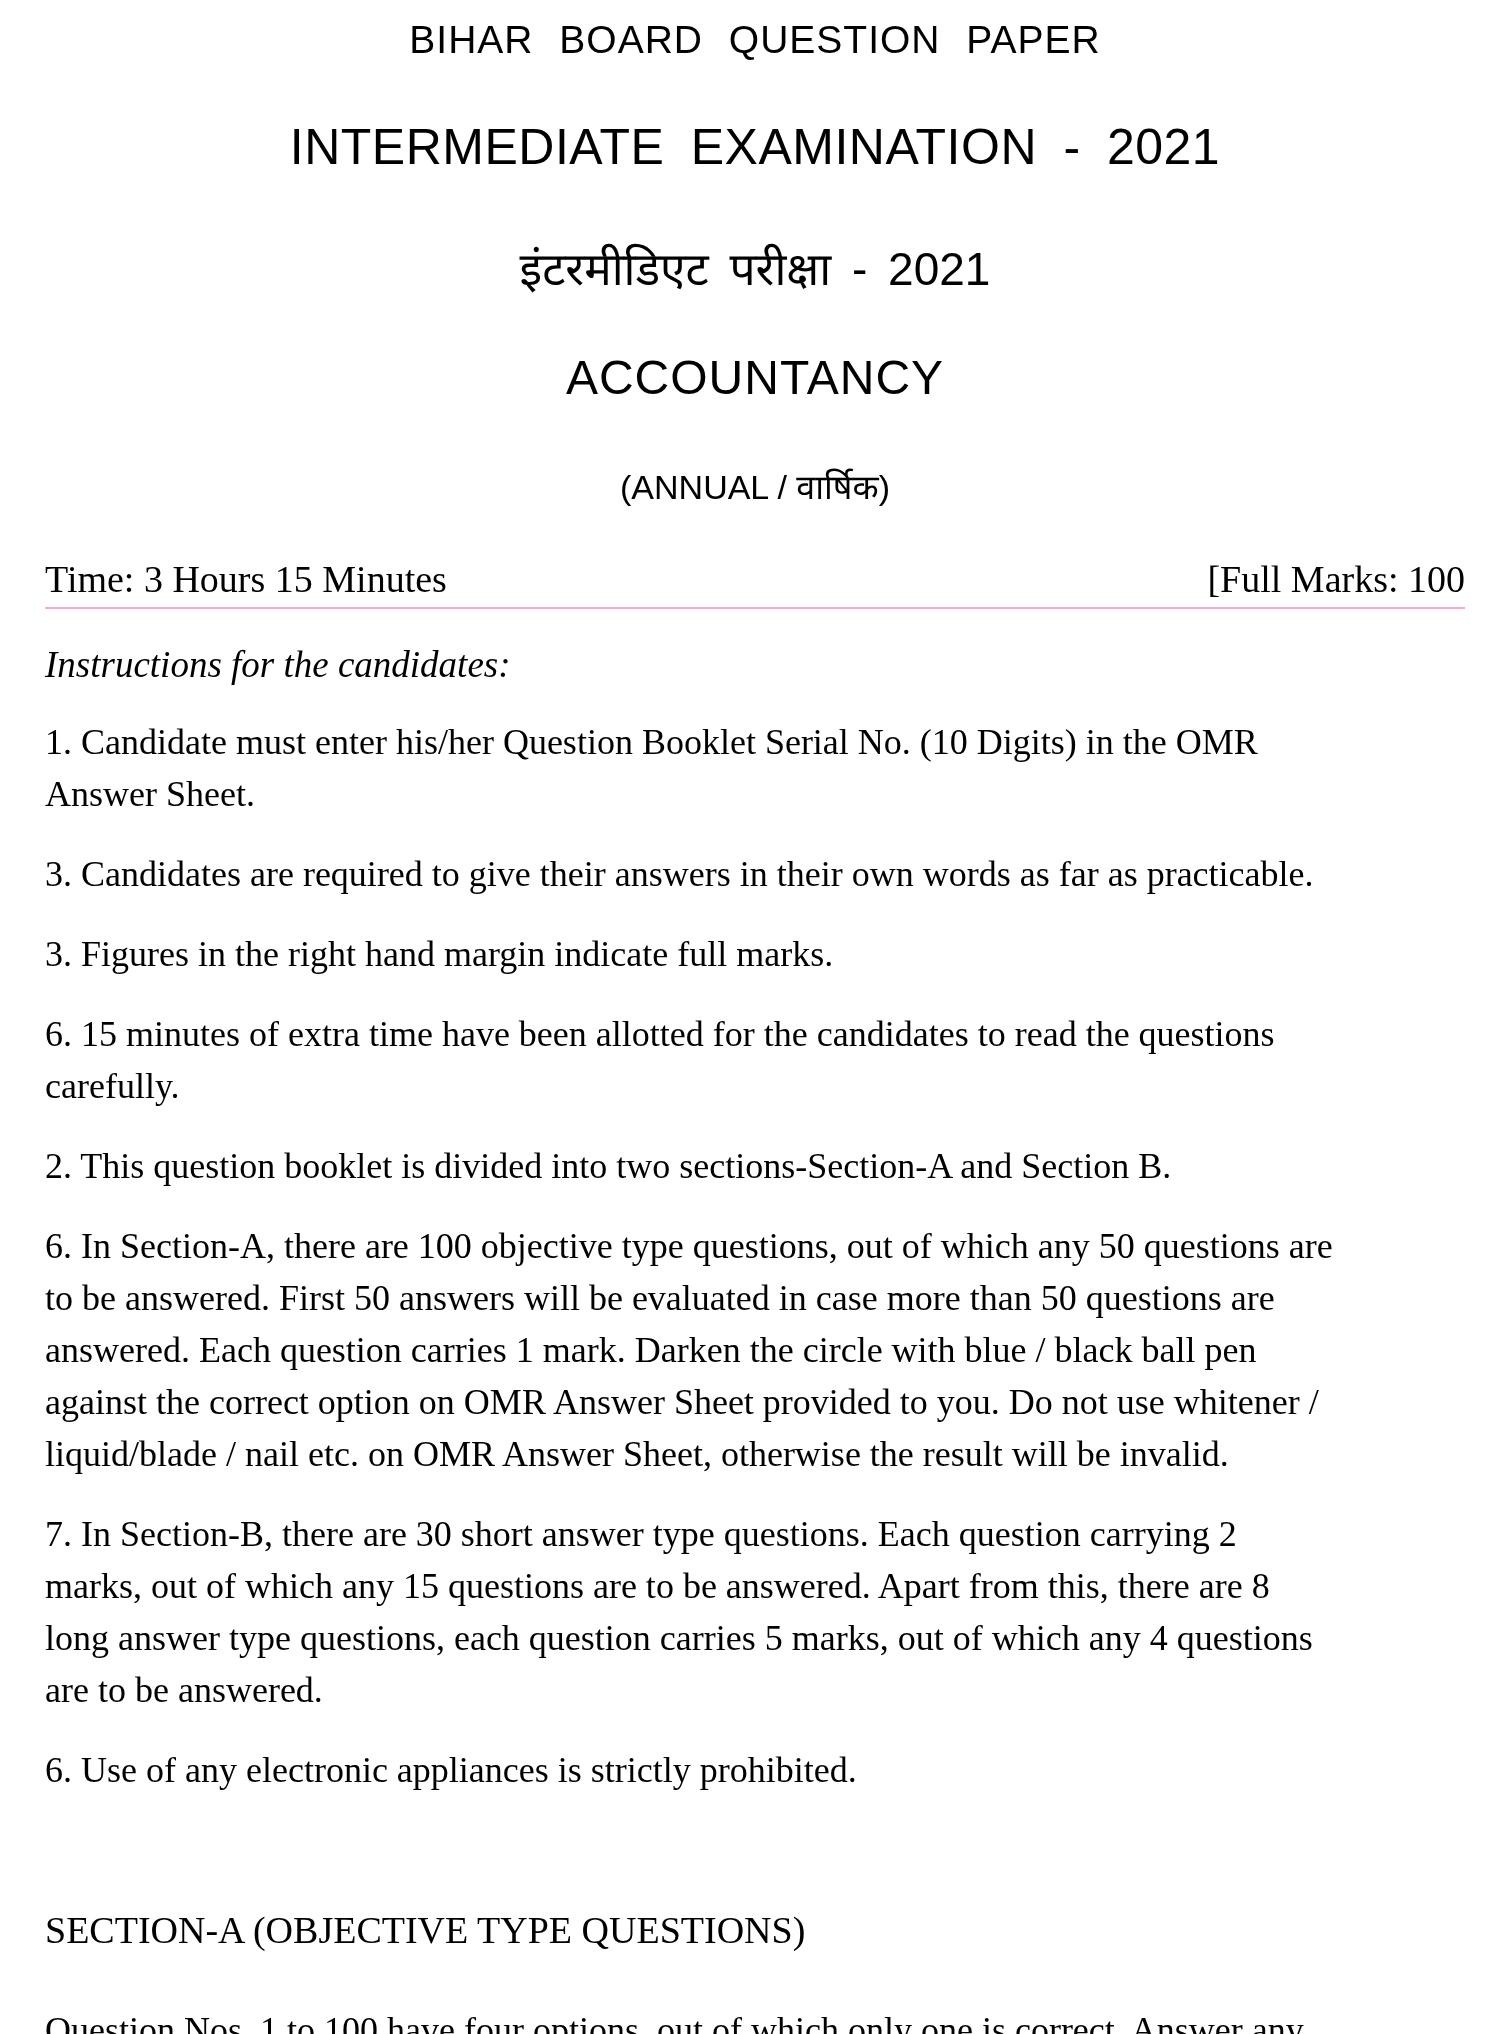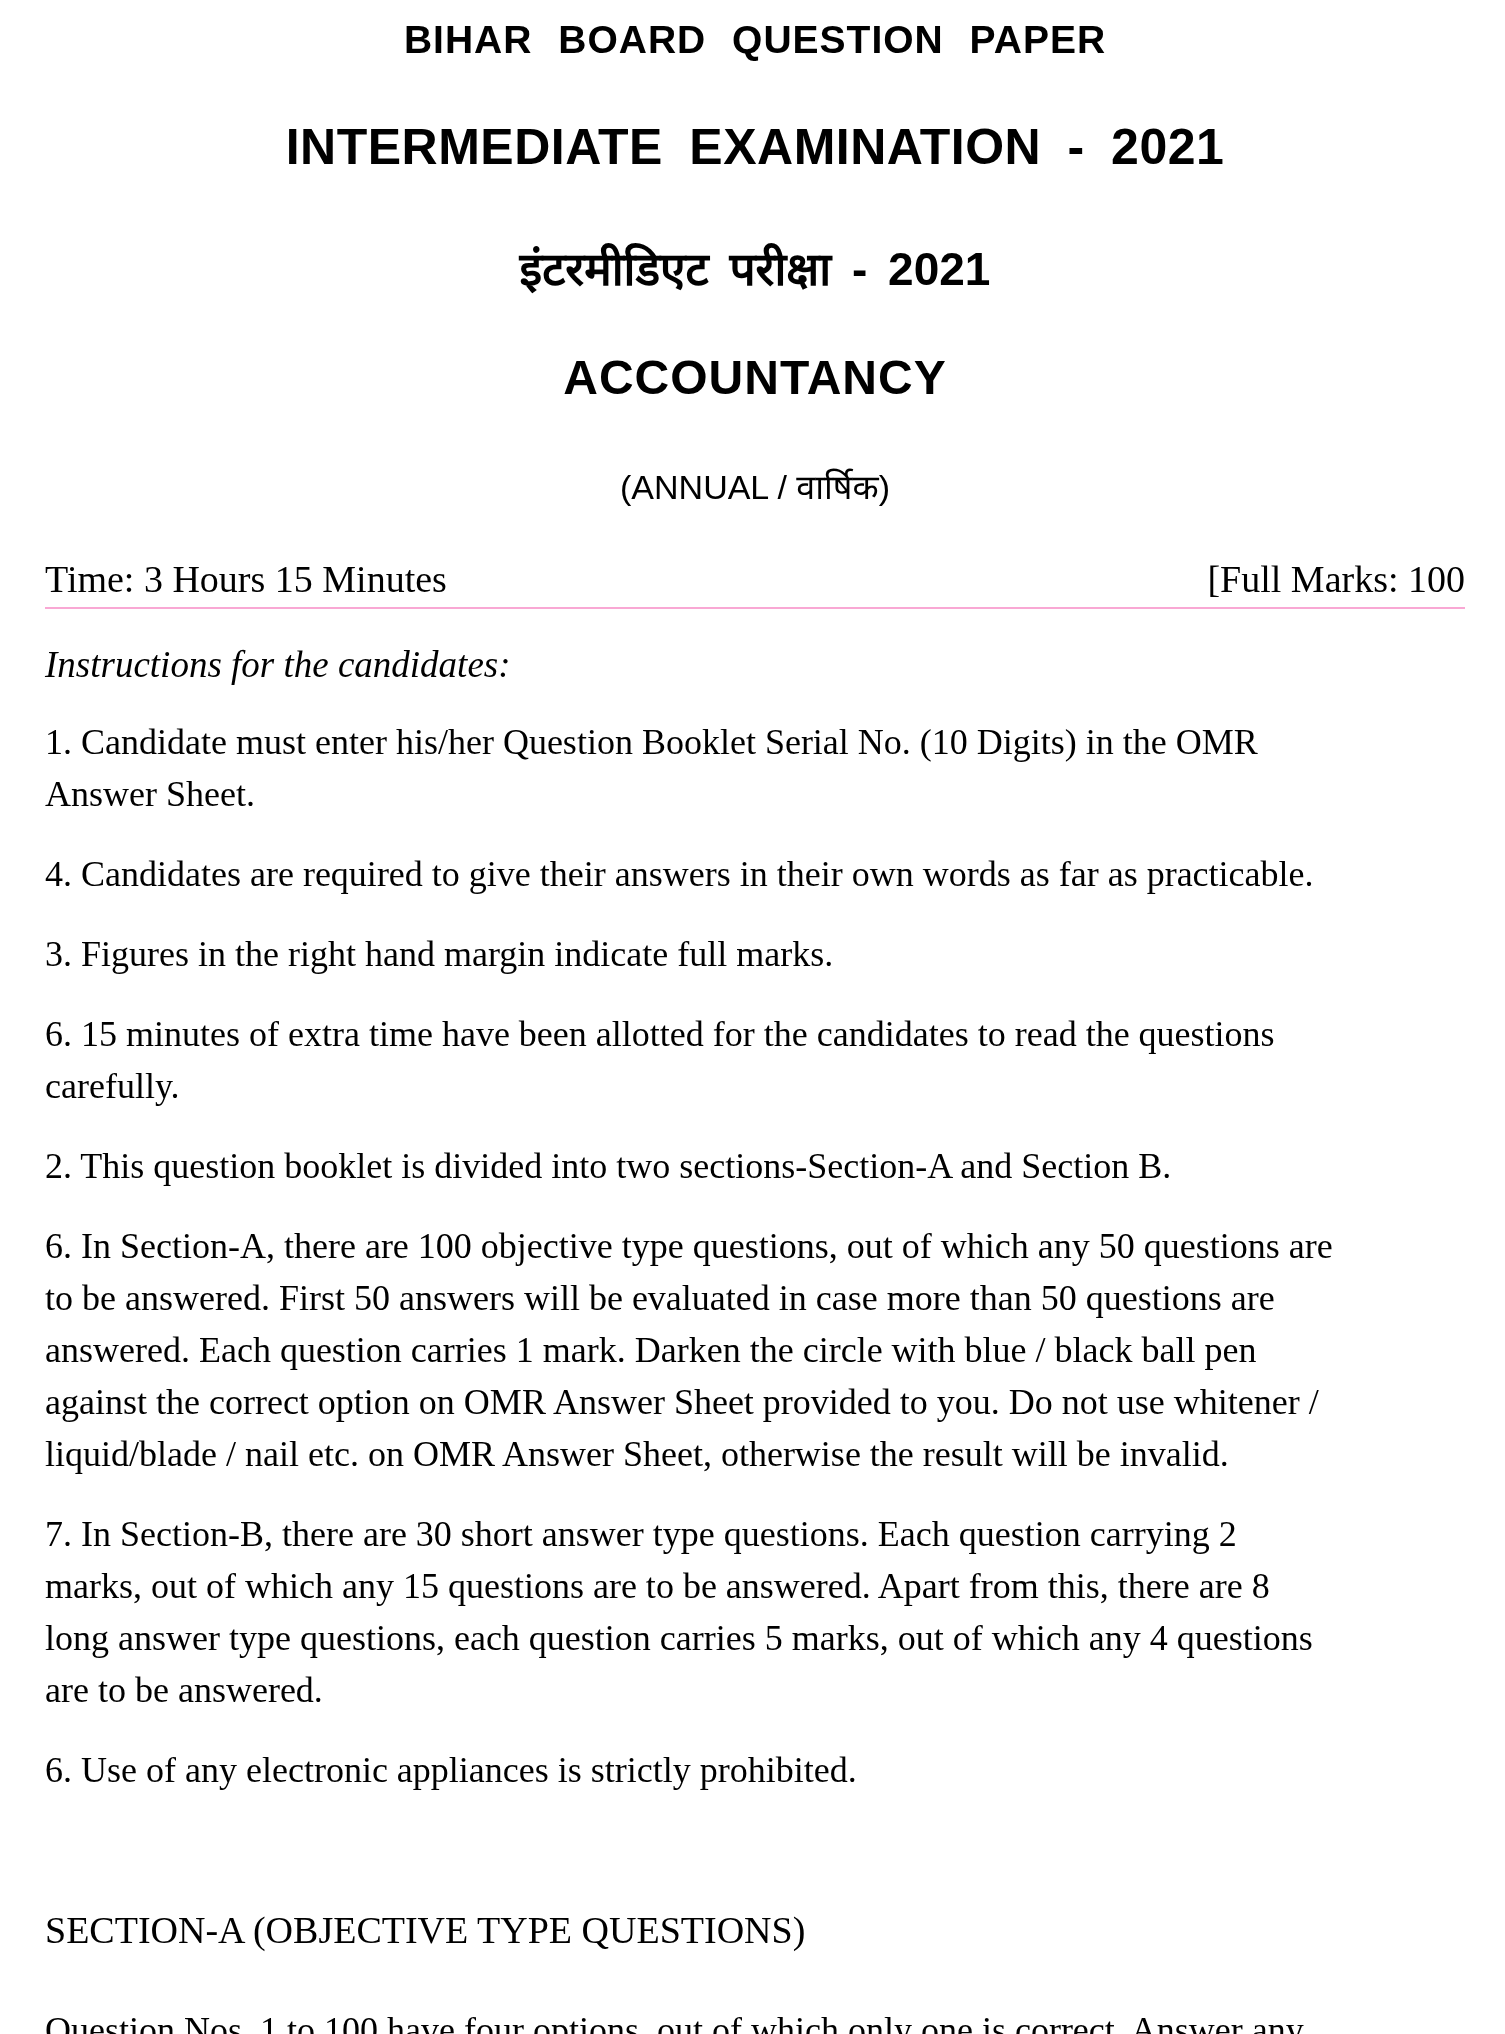--- a/index.html
+++ b/index.html
@@ -14,21 +14,21 @@
     color: #000000;
     font-family: "Liberation Serif", serif;
   }
   .page {
     padding: 14px 40px 0 45px;
   }
   
   .hdr {
     font-family: "Liberation Sans", sans-serif;
     text-align: center;
-    font-weight: bold;
+    font-weight: normal;
     margin: 0;
   }
   .board-line {
     font-size: 39px;
     letter-spacing: 1px;
     word-spacing: 14px;
     margin-top: 4px;
   }
   .exam-line {
     font-size: 50px;
@@ -107,21 +107,21 @@
   <div class="time-row">
     <span>Time: 3 Hours 15 Minutes</span>
     <span>[Full Marks: 100</span>
   </div>
 
   <p class="instructions-heading">Instructions for the candidates:</p>
 
   <div class="instructions-list">
       <p class="instruction">1. Candidate must enter his/her Question Booklet Serial No. (10 Digits) in the OMR
 Answer Sheet.</p>
-      <p class="instruction">4. Candidates are required to give their answers in their own words as far as practicable.</p>
+      <p class="instruction">3. Candidates are required to give their answers in their own words as far as practicable.</p>
       <p class="instruction">3. Figures in the right hand margin indicate full marks.</p>
       <p class="instruction">6. 15 minutes of extra time have been allotted for the candidates to read the questions
 carefully.</p>
       <p class="instruction">2. This question booklet is divided into two sections-Section-A and Section B.</p>
       <p class="instruction">6. In Section-A, there are 100 objective type questions, out of which any 50 questions are
 to be answered. First 50 answers will be evaluated in case more than 50 questions are
 answered. Each question carries 1 mark. Darken the circle with blue / black ball pen
 against the correct option on OMR Answer Sheet provided to you. Do not use whitener /
 liquid/blade / nail etc. on OMR Answer Sheet, otherwise the result will be invalid.</p>
       <p class="instruction">7. In Section-B, there are 30 short answer type questions. Each question carrying 2

